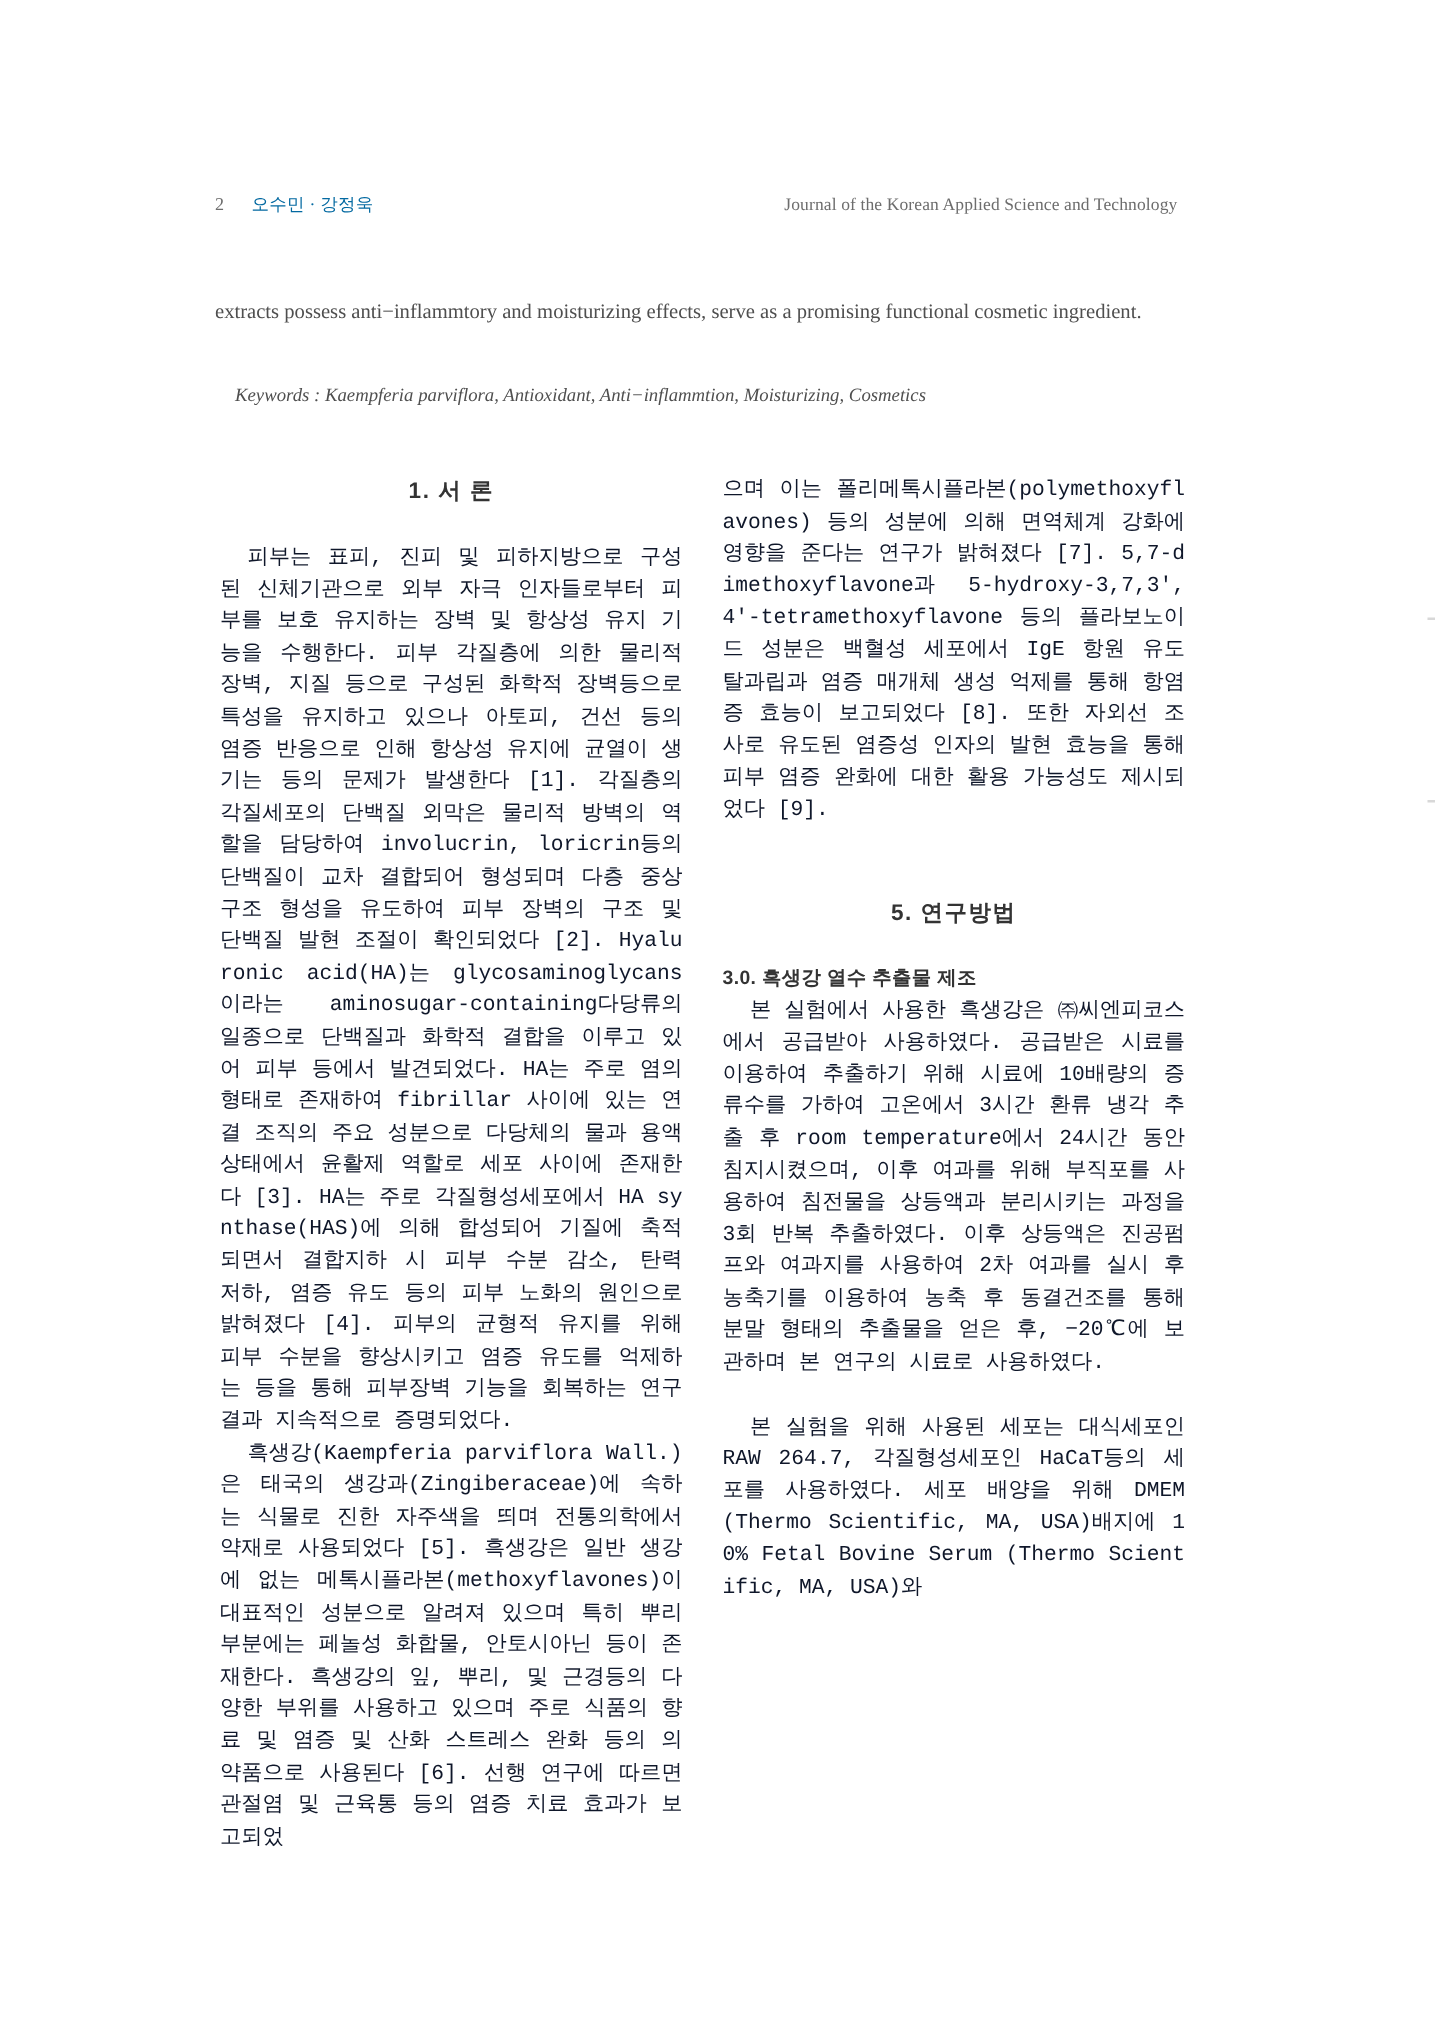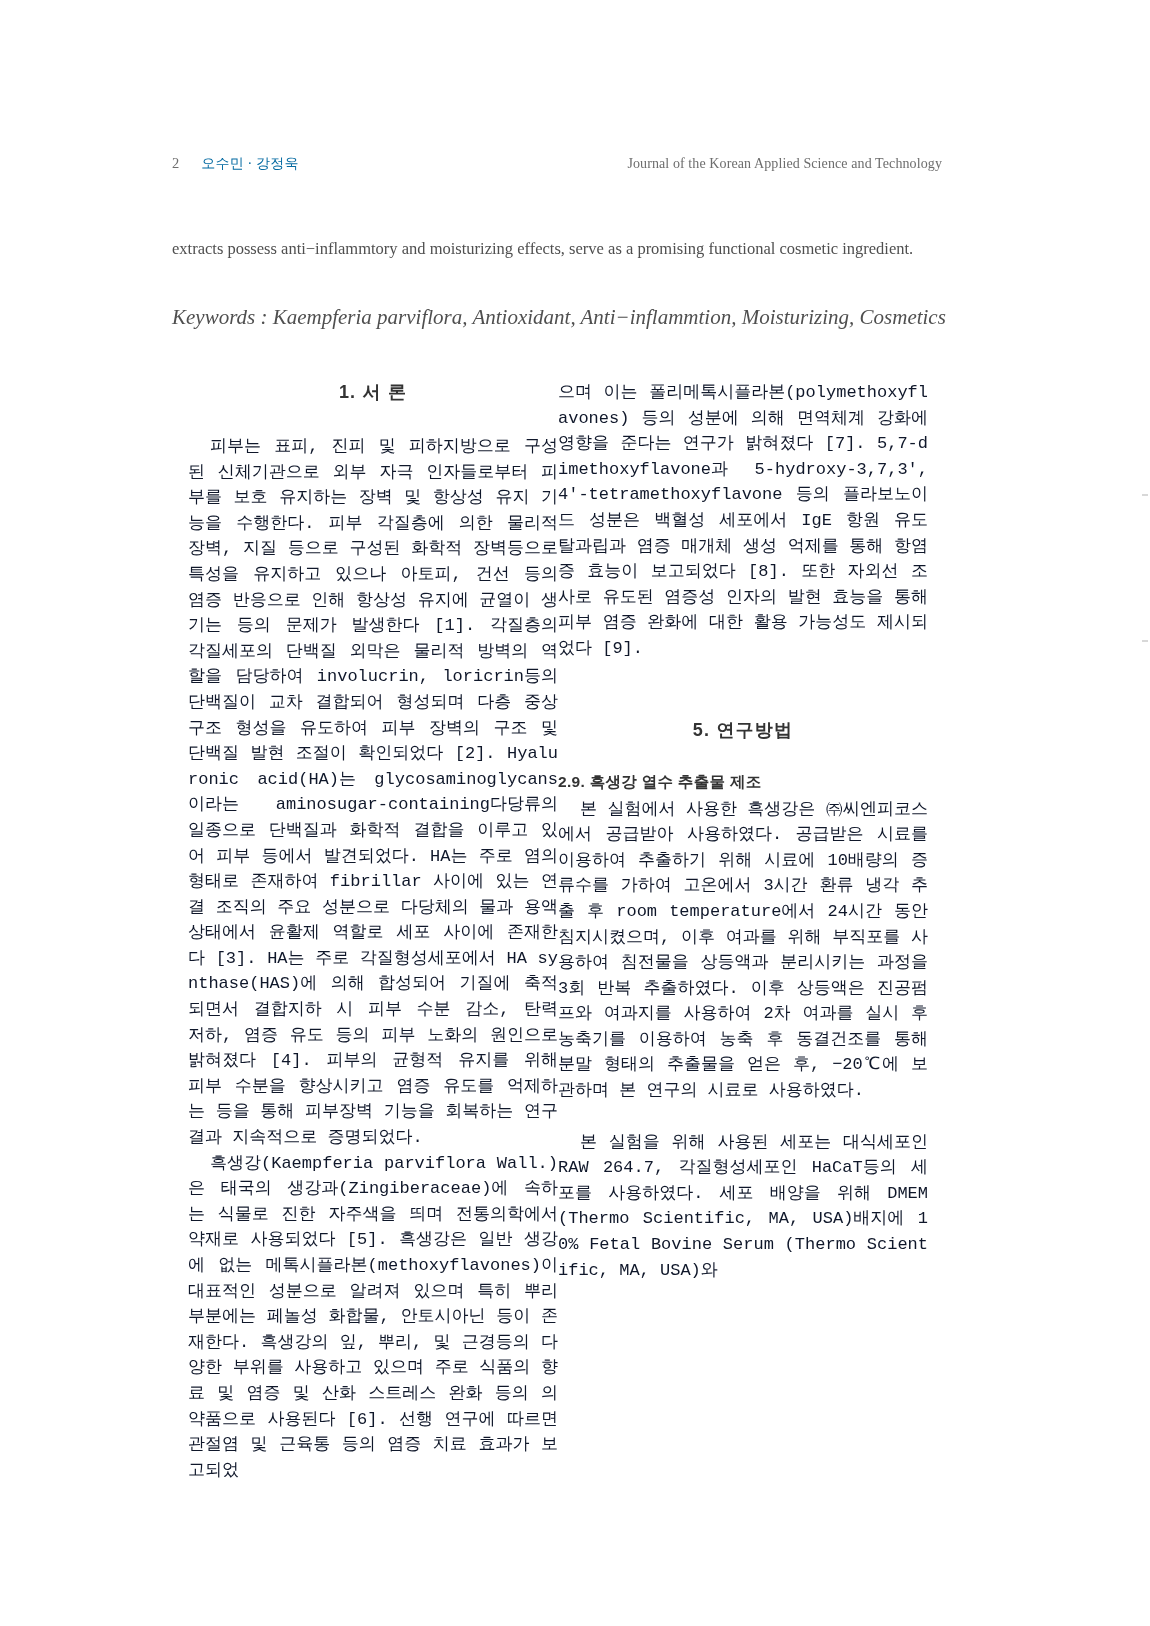--- a/index.html
+++ b/index.html
@@ -68,38 +68,39 @@
   }
   .abstract-tail p {
     margin: 0;
     text-align: justify;
     text-justify: inter-word;
   }
 
   
   .keywords {
     position: absolute;
-    left: 172px;
+    left: 188px;
     top: 305px;
     width: 770px;
-    font-size: 21px;
+    font-size: 15px;
     line-height: 24px;
     font-style: italic;
     color: #4f4f4f;
     white-space: nowrap;
   }
 
   
   .body-cols {
     position: absolute;
-    left: 188px;
+    left: 176px;
     top: 380px;
     width: 772px;
     height: 960px;
     display: flex;
+    gap: 32px;
   }
   .col {
     width: 370px;
     position: relative;
   }
 
   .sec-title {
     text-align: center;
     font-family: "Liberation Sans", "DejaVu Sans", sans-serif;
     font-weight: bold;
@@ -184,21 +185,21 @@
     <div class="col">
       <h2 class="sec-title">1. 서 론</h2>
       <p class="para">피부는 표피, 진피 및 피하지방으로 구성된 신체기관으로 외부 자극 인자들로부터 피부를 보호 유지하는 장벽 및 항상성 유지 기능을 수행한다. 피부 각질층에 의한 물리적 장벽, 지질 등으로 구성된 화학적 장벽등으로 특성을 유지하고 있으나 아토피, 건선 등의 염증 반응으로 인해 항상성 유지에 균열이 생기는 등의 문제가 발생한다 [1]. 각질층의 각질세포의 단백질 외막은 물리적 방벽의 역할을 담당하여 involucrin, loricrin등의 단백질이 교차 결합되어 형성되며 다층 중상 구조 형성을 유도하여 피부 장벽의 구조 및 단백질 발현 조절이 확인되었다 [2]. Hyaluronic acid(HA)는 glycosaminoglycans이라는 aminosugar-containing다당류의 일종으로 단백질과 화학적 결합을 이루고 있어 피부 등에서 발견되었다. HA는 주로 염의 형태로 존재하여 fibrillar 사이에 있는 연결 조직의 주요 성분으로 다당체의 물과 용액 상태에서 윤활제 역할로 세포 사이에 존재한다 [3]. HA는 주로 각질형성세포에서 HA synthase(HAS)에 의해 합성되어 기질에 축적되면서 결합지하 시 피부 수분 감소, 탄력 저하, 염증 유도 등의 피부 노화의 원인으로 밝혀졌다 [4]. 피부의 균형적 유지를 위해 피부 수분을 향상시키고 염증 유도를 억제하는 등을 통해 피부장벽 기능을 회복하는 연구결과 지속적으로 증명되었다.</p>
       <p class="para">흑생강(Kaempferia parviflora Wall.)은 태국의 생강과(Zingiberaceae)에 속하는 식물로 진한 자주색을 띄며 전통의학에서 약재로 사용되었다 [5]. 흑생강은 일반 생강에 없는 메톡시플라본(methoxyflavones)이 대표적인 성분으로 알려져 있으며 특히 뿌리 부분에는 페놀성 화합물, 안토시아닌 등이 존재한다. 흑생강의 잎, 뿌리, 및 근경등의 다양한 부위를 사용하고 있으며 주로 식품의 향료 및 염증 및 산화 스트레스 완화 등의 의약품으로 사용된다 [6]. 선행 연구에 따르면 관절염 및 근육통 등의 염증 치료 효과가 보고되었</p>
     </div>
 
     <div class="col">
       <p class="para noindent">으며 이는 폴리메톡시플라본(polymethoxyflavones) 등의 성분에 의해 면역체계 강화에 영향을 준다는 연구가 밝혀졌다 [7]. 5,7-dimethoxyflavone과 5-hydroxy-3,7,3′,4′-tetramethoxyflavone 등의 플라보노이드 성분은 백혈성 세포에서 IgE 항원 유도 탈과립과 염증 매개체 생성 억제를 통해 항염증 효능이 보고되었다 [8]. 또한 자외선 조사로 유도된 염증성 인자의 발현 효능을 통해 피부 염증 완화에 대한 활용 가능성도 제시되었다 [9].</p>
       <div class="gap-lg"></div>
       <h2 class="sec-title spaced-top">5. 연구방법</h2>
-      <h3 class="subsec-title">2.9. 흑생강 열수 추출물 제조</h3>
+      <h3 class="subsec-title">3.0. 흑생강 열수 추출물 제조</h3>
       <p class="para">본 실험에서 사용한 흑생강은 ㈜씨엔피코스에서 공급받아 사용하였다. 공급받은 시료를 이용하여 추출하기 위해 시료에 10배량의 증류수를 가하여 고온에서 3시간 환류 냉각 추출 후 room temperature에서 24시간 동안 침지시켰으며, 이후 여과를 위해 부직포를 사용하여 침전물을 상등액과 분리시키는 과정을 3회 반복 추출하였다. 이후 상등액은 진공펌프와 여과지를 사용하여 2차 여과를 실시 후 농축기를 이용하여 농축 후 동결건조를 통해 분말 형태의 추출물을 얻은 후, −20℃에 보관하며 본 연구의 시료로 사용하였다.</p>
       <div class="gap-sm"></div>
       <p class="para">본 실험을 위해 사용된 세포는 대식세포인 RAW 264.7, 각질형성세포인 HaCaT등의 세포를 사용하였다. 세포 배양을 위해 DMEM (Thermo Scientific, MA, USA)배지에 10% Fetal Bovine Serum (Thermo Scientific, MA, USA)와</p>
     </div>
 
   </div>
 
 
   <div class="edge-mark" style="top:494px"></div>
   <div class="edge-mark" style="top:640px"></div>

